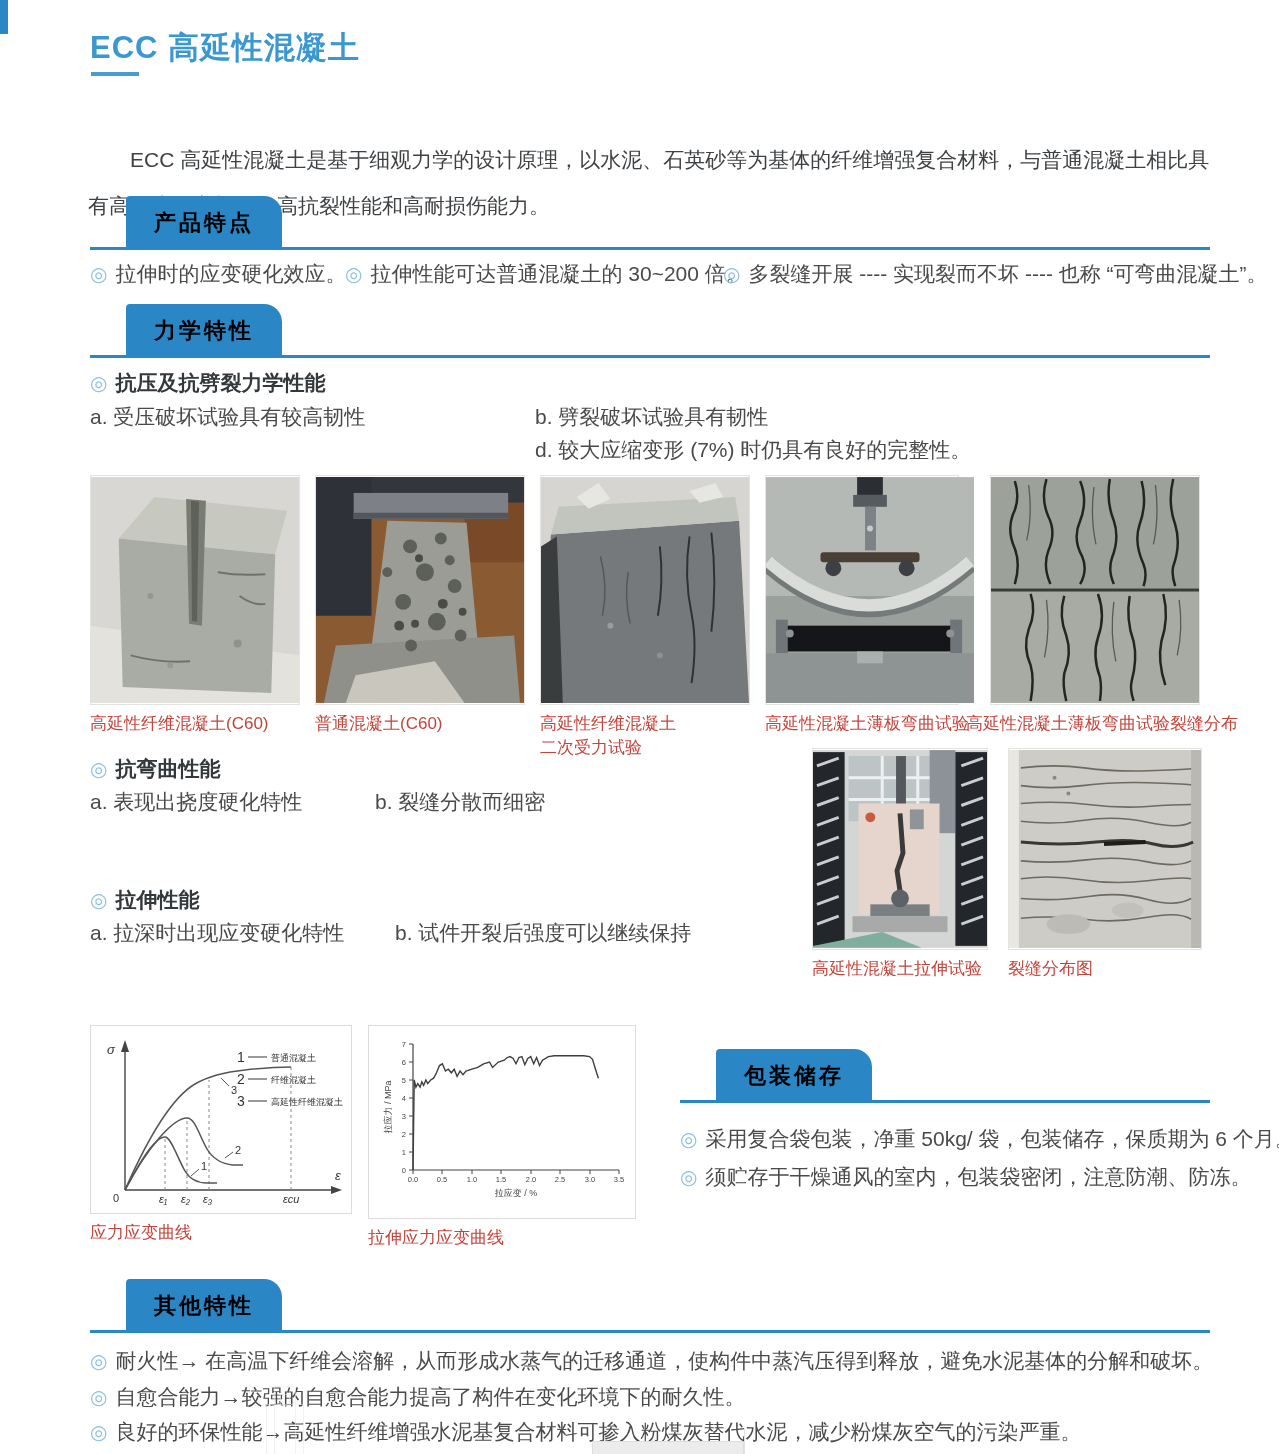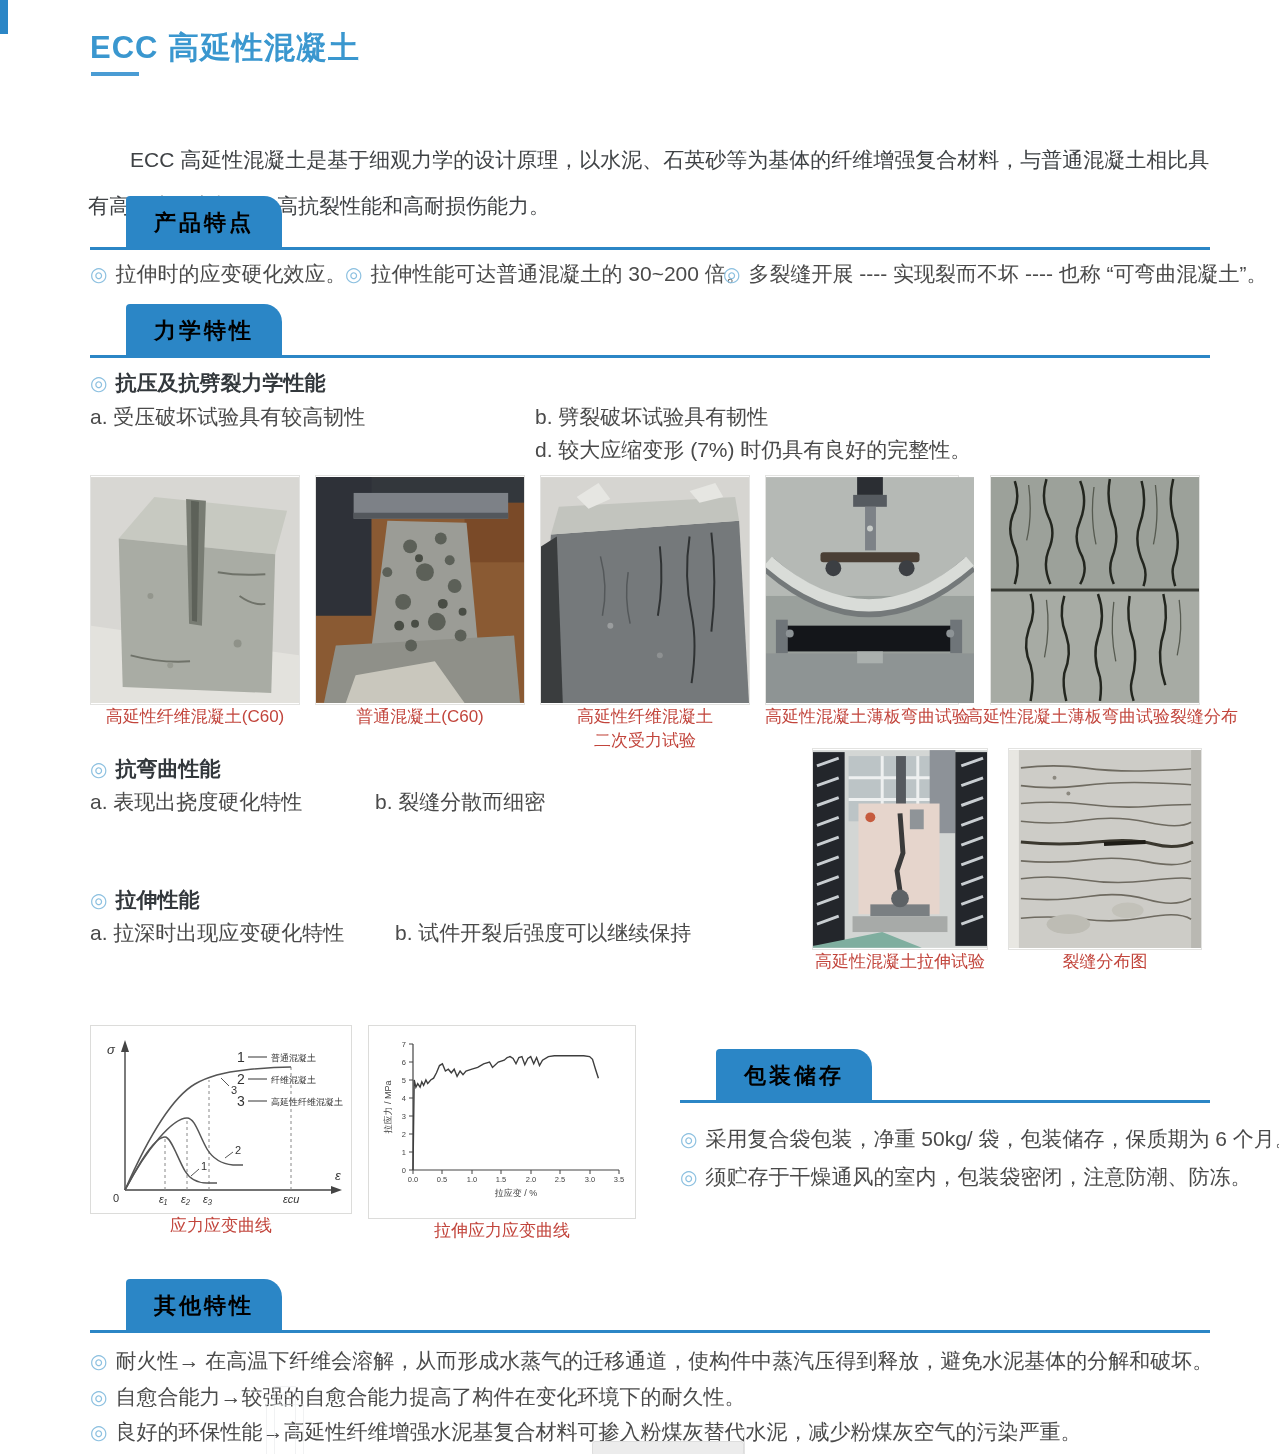--- a/index.html
+++ b/index.html
@@ -15,21 +15,21 @@
   .sec .line{position:absolute;left:0;right:0;bottom:0;height:3px;background:var(--accent);}
   .sec .badge{position:absolute;left:0;bottom:0;height:38px;line-height:38px;padding:8px 28px;
       background:var(--accent);color:#000000;font-size:22px;font-weight:bold;
       border-radius:4px 18px 0 0;letter-spacing:3px;margin-left:36px;}
   .row-text{font-size:21px;white-space:nowrap;color:#4a4a4a;}
   .sub{font-weight:bold;color:#33383c;}
   .mark{color:var(--mark);margin-right:8px;font-size:20px;}
   figure{margin:0;padding:0;position:absolute;}
   .imgbox{border:1px solid #e3e3e1;background:#fff;}
   .imgbox svg{display:block;}
-  .cap{color:var(--red);font-size:17px;line-height:24px;text-align:center;white-space:nowrap;}
+  .cap{color:var(--red);font-size:17px;line-height:24px;text-align:left;margin-top:7px;white-space:nowrap;}
   .chartbox{border:1px solid #dcdcda;background:#fff;padding:4px;}
   .wm-tower{left:252px;top:1386px;width:66px;height:68px;opacity:.5;}
   .wm-tower div{position:absolute;border:1px solid #e4e7e9;}
   .wm-box{left:592px;top:1441px;width:150px;height:13px;background:#ececec;border:1px solid #dddddd;border-radius:3px;}
   .wm-line{left:744px;top:1428px;width:1px;height:26px;background:#e3e3e3;}
 </style>
 </head>
 <body>
 
 <div class="page">

